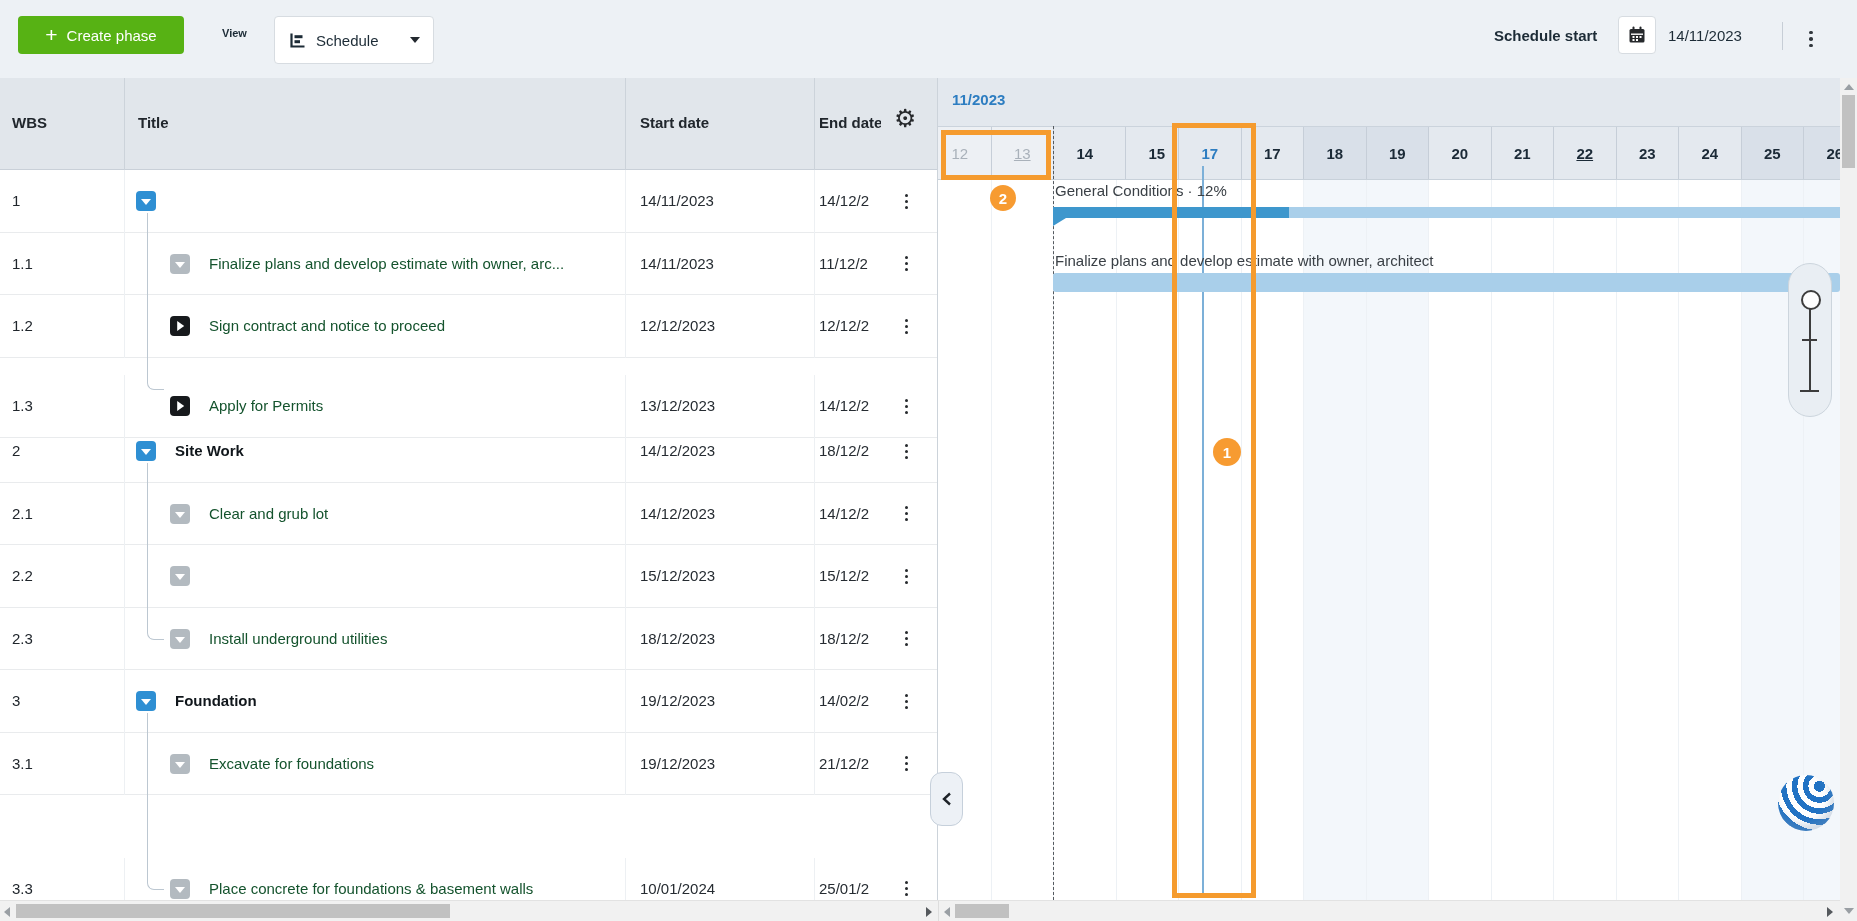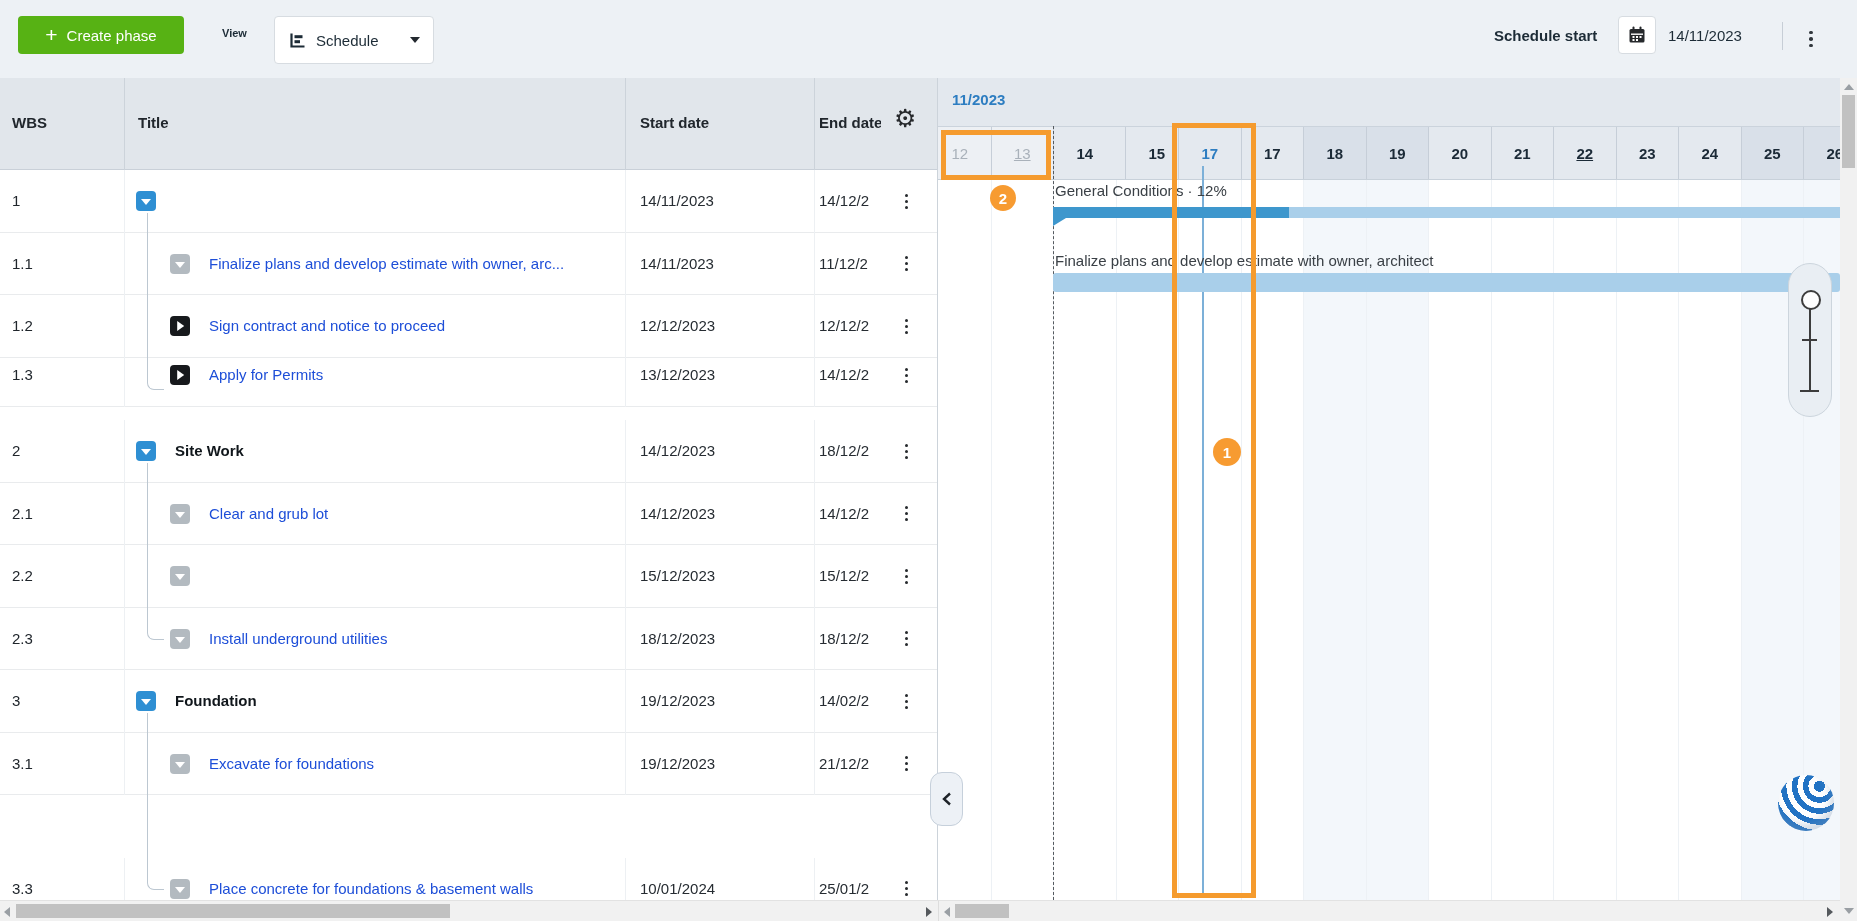--- a/index.html
+++ b/index.html
@@ -44,21 +44,21 @@
   .c-wbs{position:absolute;left:12px;top:22px;font-size:15px;color:#20262c;}
   .row-icon{position:absolute;top:21px;width:20px;height:20px;border-radius:4px;cursor:pointer;}
   .row-icon::after{content:"";position:absolute;left:50%;top:50%;}
   .icon-phase{background:#2e8fd3;}
   .icon-task{background:#b3bac0;}
   .icon-phase::after,.icon-task::after{transform:translate(-50%,-32%);
     border-left:5px solid transparent;border-right:5px solid transparent;border-top:6px solid #fff;}
   .icon-play{background:#17191c;}
   .icon-play::after{transform:translate(-40%,-50%);
     border-top:5px solid transparent;border-bottom:5px solid transparent;border-left:7px solid #fff;}
-  .c-title{position:absolute;top:22px;font-size:15px;color:#1d4ed8;white-space:nowrap;overflow:hidden;}
+  .c-title{position:absolute;top:22px;font-size:15px;color:#14532d;white-space:nowrap;overflow:hidden;}
   .t-row.is-phase .c-title{font-weight:700;color:#10161b;}
   .c-start{position:absolute;left:640px;top:22px;font-size:15px;color:#262c32;}
   .c-end{position:absolute;left:819px;top:22px;font-size:15px;color:#262c32;white-space:nowrap;overflow:hidden;width:72px;}
   .row-kebab{position:absolute;left:898px;top:16px;width:16px;height:30px;justify-content:center;}
   .row-kebab i{width:3px;height:3px;background:#26292c;}
   .tree-l{position:absolute;border-left:1px solid #bcc7d1;}
   .tree-l.with-elbow{border-bottom:1px solid #bcc7d1;border-bottom-left-radius:7px;}
 
   
   .gantt{position:absolute;left:938px;top:78px;width:902px;height:822px;background:#fff;overflow:hidden;}
@@ -221,21 +221,21 @@
     <span class="row-icon icon-play" style="left: 170px;"></span>
     <span class="c-title" style="left: 209px; width: 601px;">Sign contract and notice to proceed</span>
     <span class="c-start">12/12/2023</span>
     <span class="c-end">12/12/2</span>
     <span class="kebab-v row-kebab">
             <i></i>
             <i></i>
             <i></i>
           </span>
   </div>
-        <div class="t-row" style="top: 174px; padding-left: 40px;">
+        <div class="t-row" style="top: 205px; padding-left: 40px;">
     <span class="cvline" style="left:124px"></span>
     <span class="cvline" style="left:625px"></span>
     <span class="cvline" style="left:814px"></span>
     <span class="c-wbs">1.3</span>
     <span class="row-icon icon-play" style="left: 170px;"></span>
     <span class="c-title" style="left: 209px; width: 601px;">Apply for Permits</span>
     <span class="c-start">13/12/2023</span>
     <span class="c-end">14/12/2</span>
     <span class="kebab-v row-kebab">
             <i></i>

